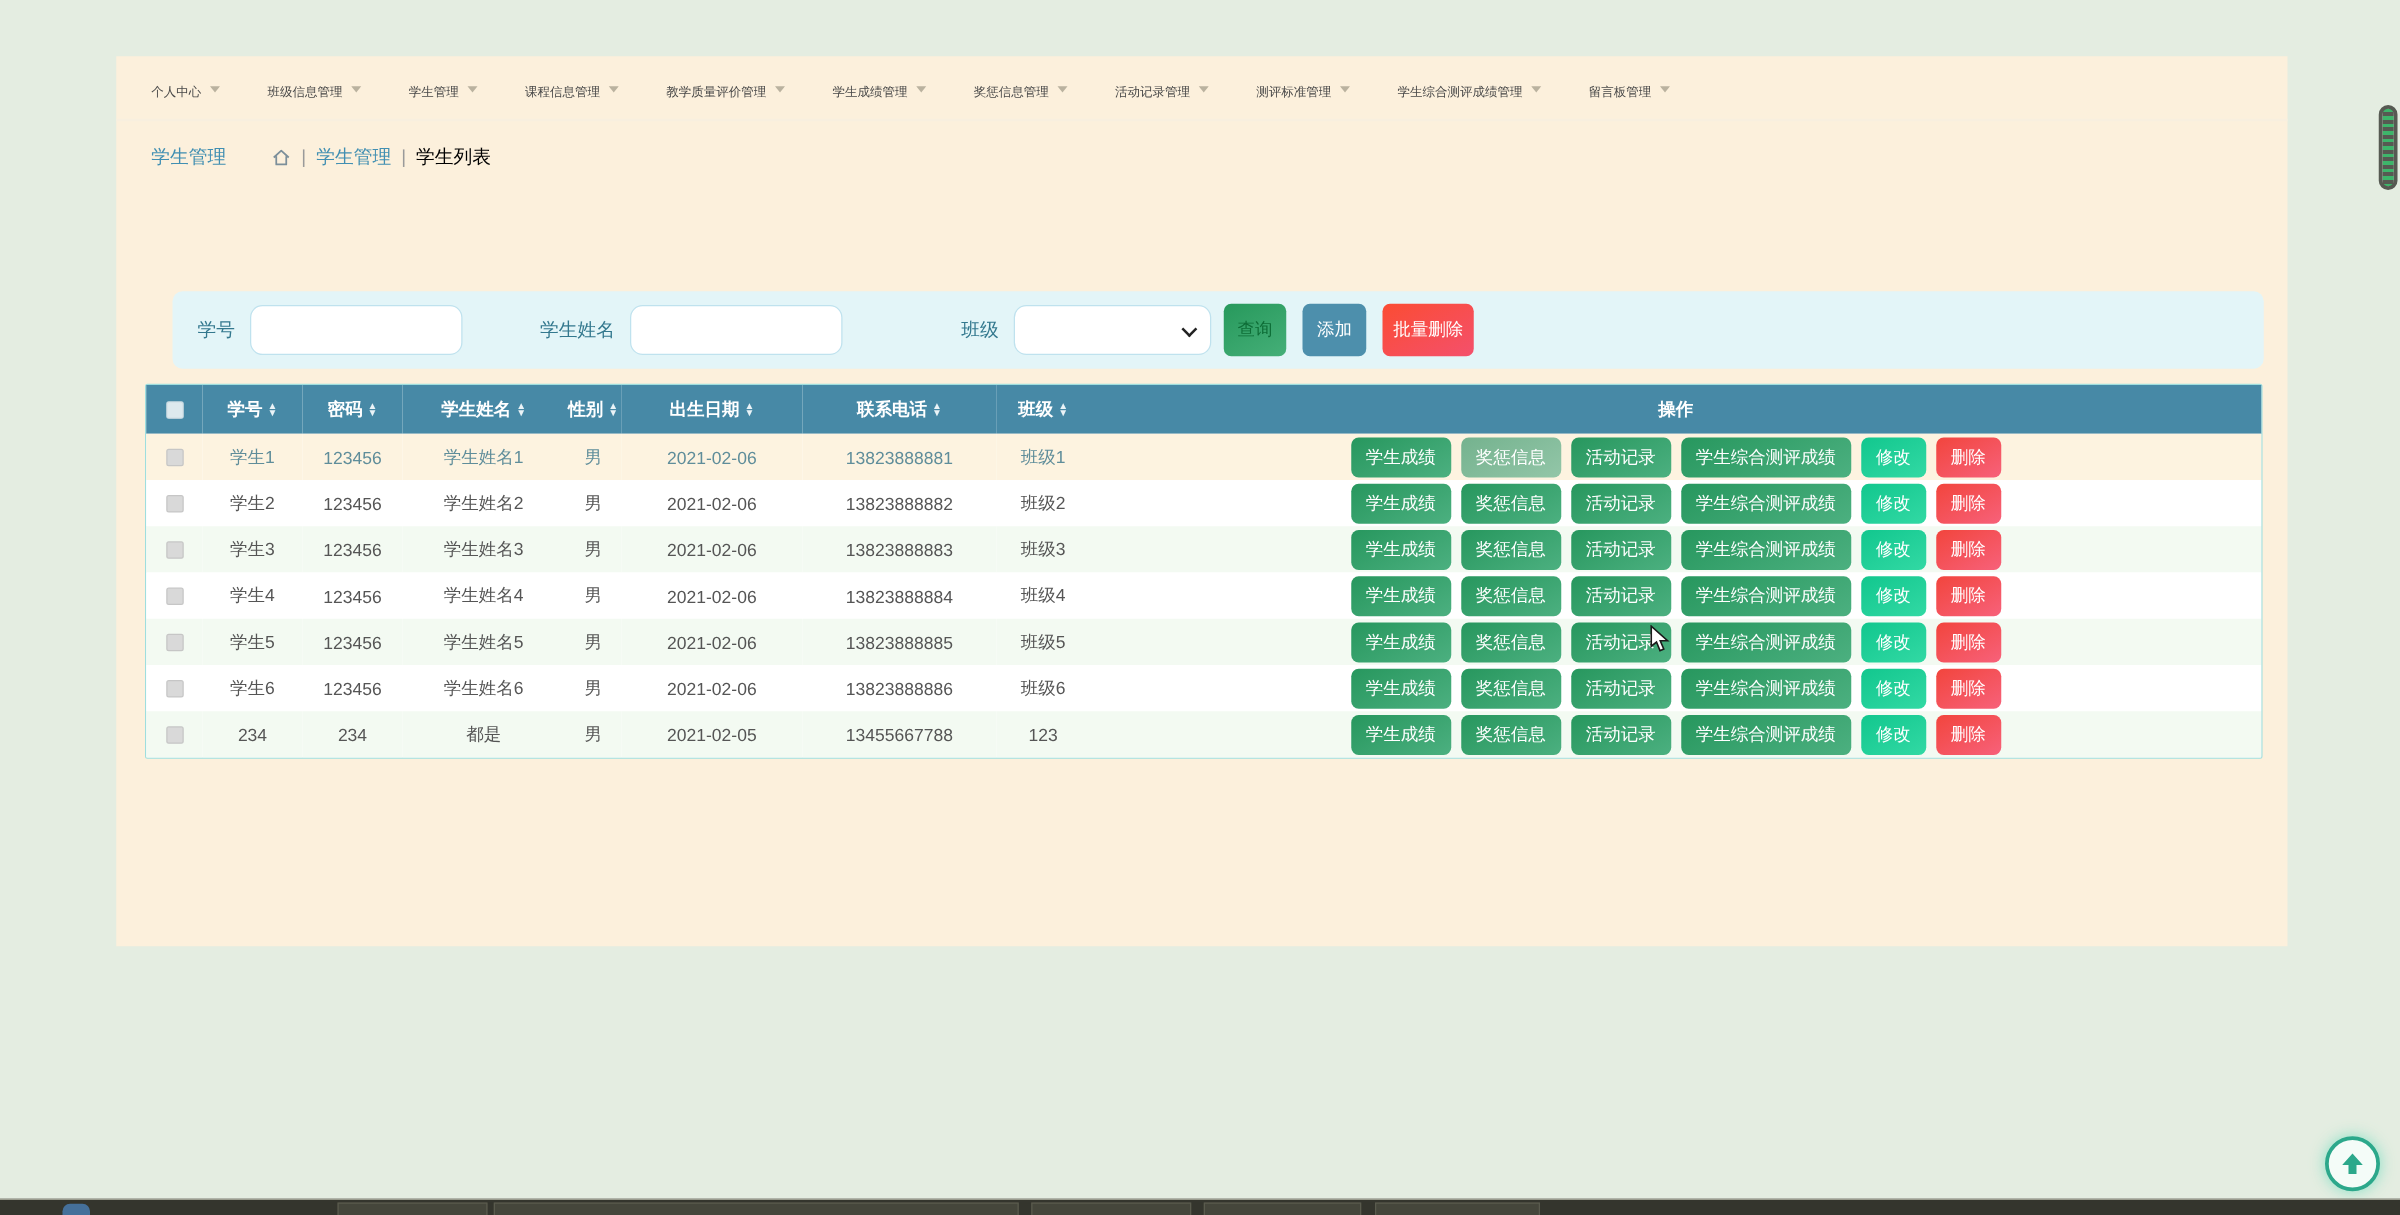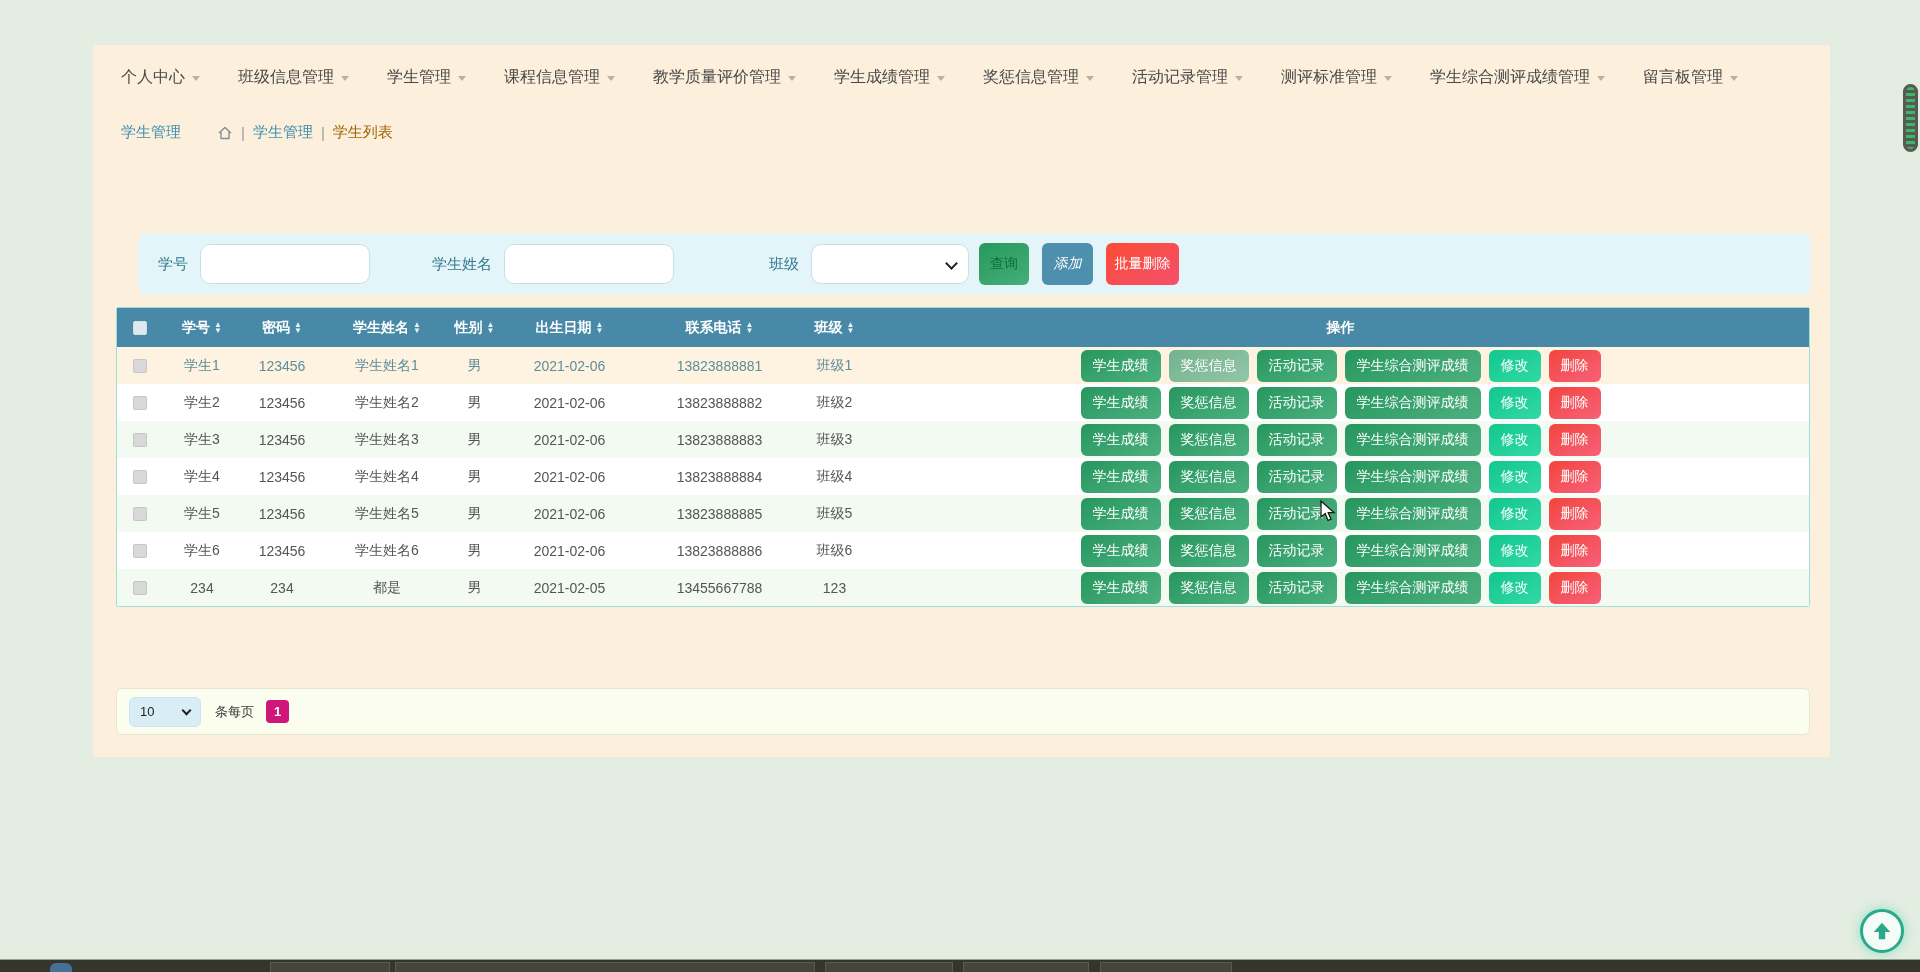--- a/index.html
+++ b/index.html
@@ -16,31 +16,31 @@
                  align-items:center; justify-content:center; cursor:pointer; }
   .ic-fullscreen { background:#eaf5fa; }
   .ic-avatar { background:#f0b75f; }
 
   
   .panel { position:absolute; left:93px; top:45px; width:1737px; height:712px; background:#fcf0dc; }
 
   .navbar { padding:14px 28px 6px 28px; border-bottom:2px solid #f8efdf; }
   .nav-row { display:flex; flex-wrap:wrap; column-gap:38px; }
   .nav-row + .nav-row { margin-top:6px; }
-  .nav-item { display:flex; align-items:center; gap:7px; font-size:16px; color:#484848;
+  .nav-item { display:flex; gap:7px; font-size:10px; color:#484848;
               cursor:pointer; padding:8px 0; }
   .caret { width:0; height:0; border-left:4px solid transparent; border-right:4px solid transparent;
            border-top:5px solid #bab29f; margin-top:2px; }
 
   .breadcrumb { display:flex; align-items:center; padding:19px 28px 14px 28px; }
   .crumb-title { color:#418fb2; font-size:15px; margin-right:36px; }
   .crumb-path { display:flex; align-items:center; gap:8px; font-size:15px; }
   .crumb-sep { color:#9a9a9a; }
   .crumb-link { color:#418fb2; cursor:pointer; }
-  .crumb-current { color:#a16207; }
+  .crumb-current { color:#000000; }
 
   
   .search-bar { position:absolute; left:45px; top:188px; width:1673px; height:62px;
                 background:#e3f5f8; border-radius:8px; display:flex; align-items:center; }
   .field-label { font-size:15px; color:#33788e; }
   .lb-id { margin-left:20px; }
   .lb-name { margin-left:62px; }
   .lb-class { margin-left:95px; }
   .text-input { width:170px; height:40px; background:#ffffff; border:1px solid #bfe2ee;
                 border-radius:10px; margin-left:12px; outline:none; padding:0 10px;
@@ -48,21 +48,21 @@
   .select-box { position:relative; width:158px; height:40px; background:#ffffff;
                 border:1px solid #bfe2ee; border-radius:10px; margin-left:12px; cursor:pointer; }
   .select-box .sel-val { line-height:40px; padding-left:12px; font-size:14px; color:#444; }
   .chev { position:absolute; right:12px; top:14px; width:9px; height:9px;
           border-right:2.5px solid #222; border-bottom:2.5px solid #222; transform:rotate(45deg); }
   .btn { height:42px; border:none; border-radius:6px; color:#fff; font-size:14px;
          display:flex; align-items:center; justify-content:center; cursor:pointer;
          font-family:"Liberation Sans",sans-serif; }
   .btn-query { width:50px; margin-left:10px; background:linear-gradient(150deg,#27995c,#45af78);
                color:#0e6d37; }
-  .btn-add { width:51px; margin-left:13px; background:#4d8fac;font-style:italic; }
+  .btn-add { width:51px; margin-left:13px; background:#4d8fac; }
   .btn-batch { width:73px; margin-left:13px; background:linear-gradient(150deg,#fb4c33,#f4506c); }
 
   
   .table-wrap { position:absolute; left:23px; top:262px; width:1694px;
                 background:#ffffff; border:1px solid #9edede; border-radius:2px; }
   table { border-collapse:collapse; table-layout:fixed; width:1692px; }
   thead tr { background:#4789a6; height:39px; }
   th { color:#fff; font-size:14px; font-weight:bold; text-align:center; }
   tbody tr { height:37px; background:#ffffff; }
   tbody tr.odd { background:#f3faf2; }
@@ -395,28 +395,20 @@
                   <span class="rowbtn rb-g">学生综合测评成绩</span>
                   <span class="rowbtn rb-em">修改</span>
                   <span class="rowbtn rb-rd">删除</span>
                 </div>
               </td>
             </tr>
           </tbody>
       </table>
     </div>
 
-    <div class="pagination">
-      <div class="page-select">
-        <div class="sel-val">10</div>
-        <div class="chev"></div>
-      </div>
-      <span class="per-page">条每页</span>
-      <div class="page-badge">1</div>
-    </div>
 
   </div>
 
   <div class="fab">
     <svg width="22" height="22" viewBox="0 0 24 24">
       <polygon points="12,3 21,13 15.5,13 15.5,21 8.5,21 8.5,13 3,13" fill="#2ca88b"></polygon>
     </svg>
   </div>
 
   <div class="scroll-thumb"></div>

